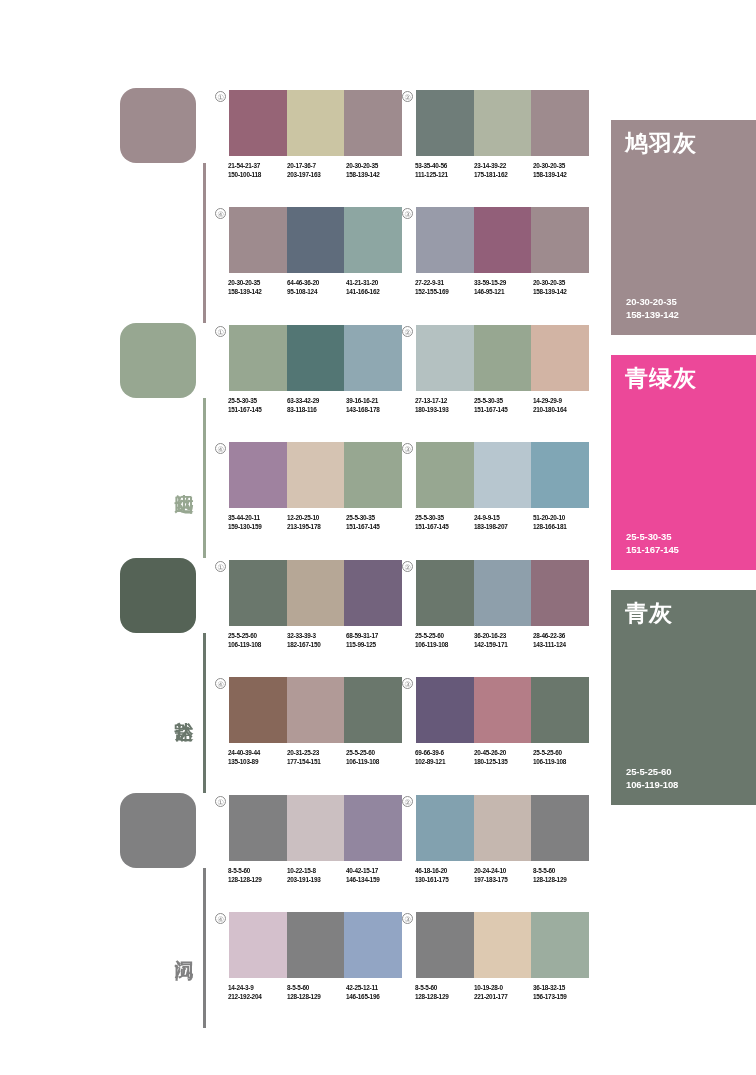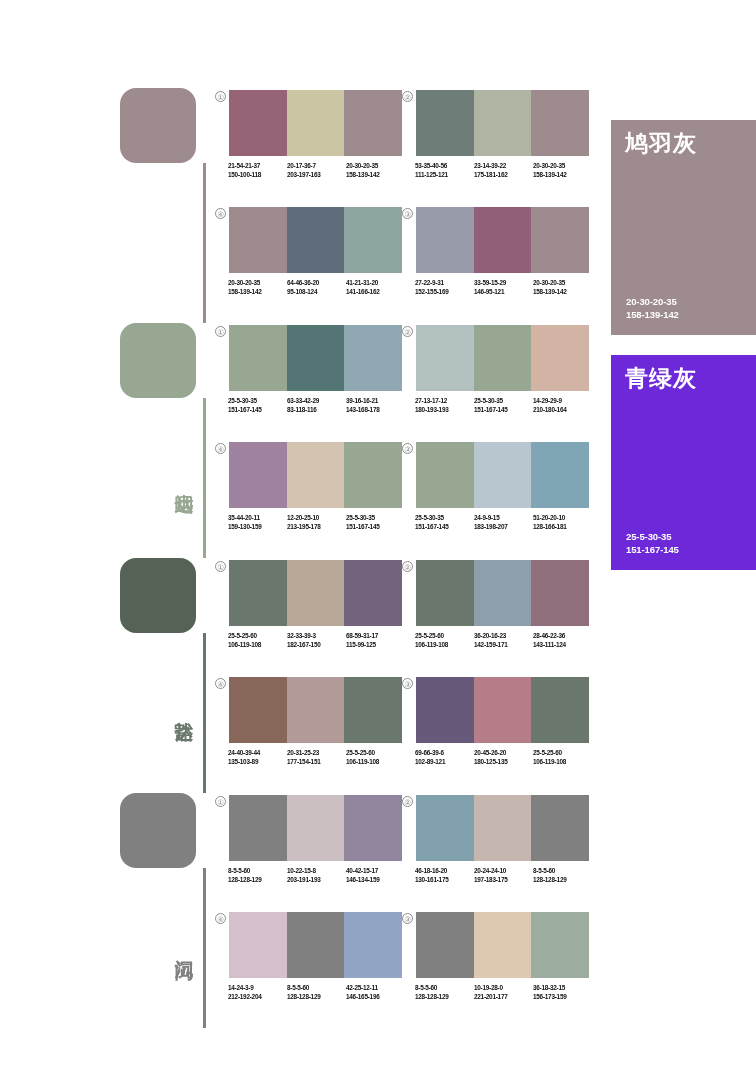--- a/index.html
+++ b/index.html
@@ -342,21 +342,21 @@
           <div class="label-cell">
             <div>24-9-9-15</div>
             <div>183-198-207</div>
           </div>
           <div class="label-cell">
             <div>51-20-20-10</div>
             <div>128-166-181</div>
           </div>
         </div>
       </div>
-      <div class="feature" style="background: #6d28d9; text-decoration: underline;">
+      <div class="feature" style="background: #ec4899; text-decoration: underline;">
         <div class="feature-name">青绿灰</div>
         <div class="feature-codes">
           <div>25-5-30-35</div>
           <div>151-167-145</div>
         </div>
       </div>
     </div>
     <div class="row row-3">
       <div class="mood-chip" style="background: rgb(85, 99, 86);"></div>
       <div class="mood-rule" style="background: rgb(106, 119, 108);"></div>
@@ -442,20 +442,27 @@
           <div class="label-cell">
             <div>20-45-26-20</div>
             <div>180-125-135</div>
           </div>
           <div class="label-cell">
             <div>25-5-25-60</div>
             <div>106-119-108</div>
           </div>
         </div>
       </div>
+      <div class="feature" style="background: rgb(106, 119, 108);">
+        <div class="feature-name">青灰</div>
+        <div class="feature-codes">
+          <div>25-5-25-60</div>
+          <div>106-119-108</div>
+        </div>
+      </div>
     </div>
     <div class="row row-4">
       <div class="mood-chip" style="background: rgb(128, 128, 129);"></div>
       <div class="mood-rule" style="background: rgb(128, 128, 129);"></div>
       <div class="mood-label" style="color: rgb(128, 128, 129);">沉闷</div>
       <div class="combo combo-c1 combo-r1">
         <div class="combo-badge">①</div>
         <div class="swatch-strip">
           <div style="background: rgb(128, 128, 129);"></div>
           <div style="background: rgb(203, 191, 193);"></div>

